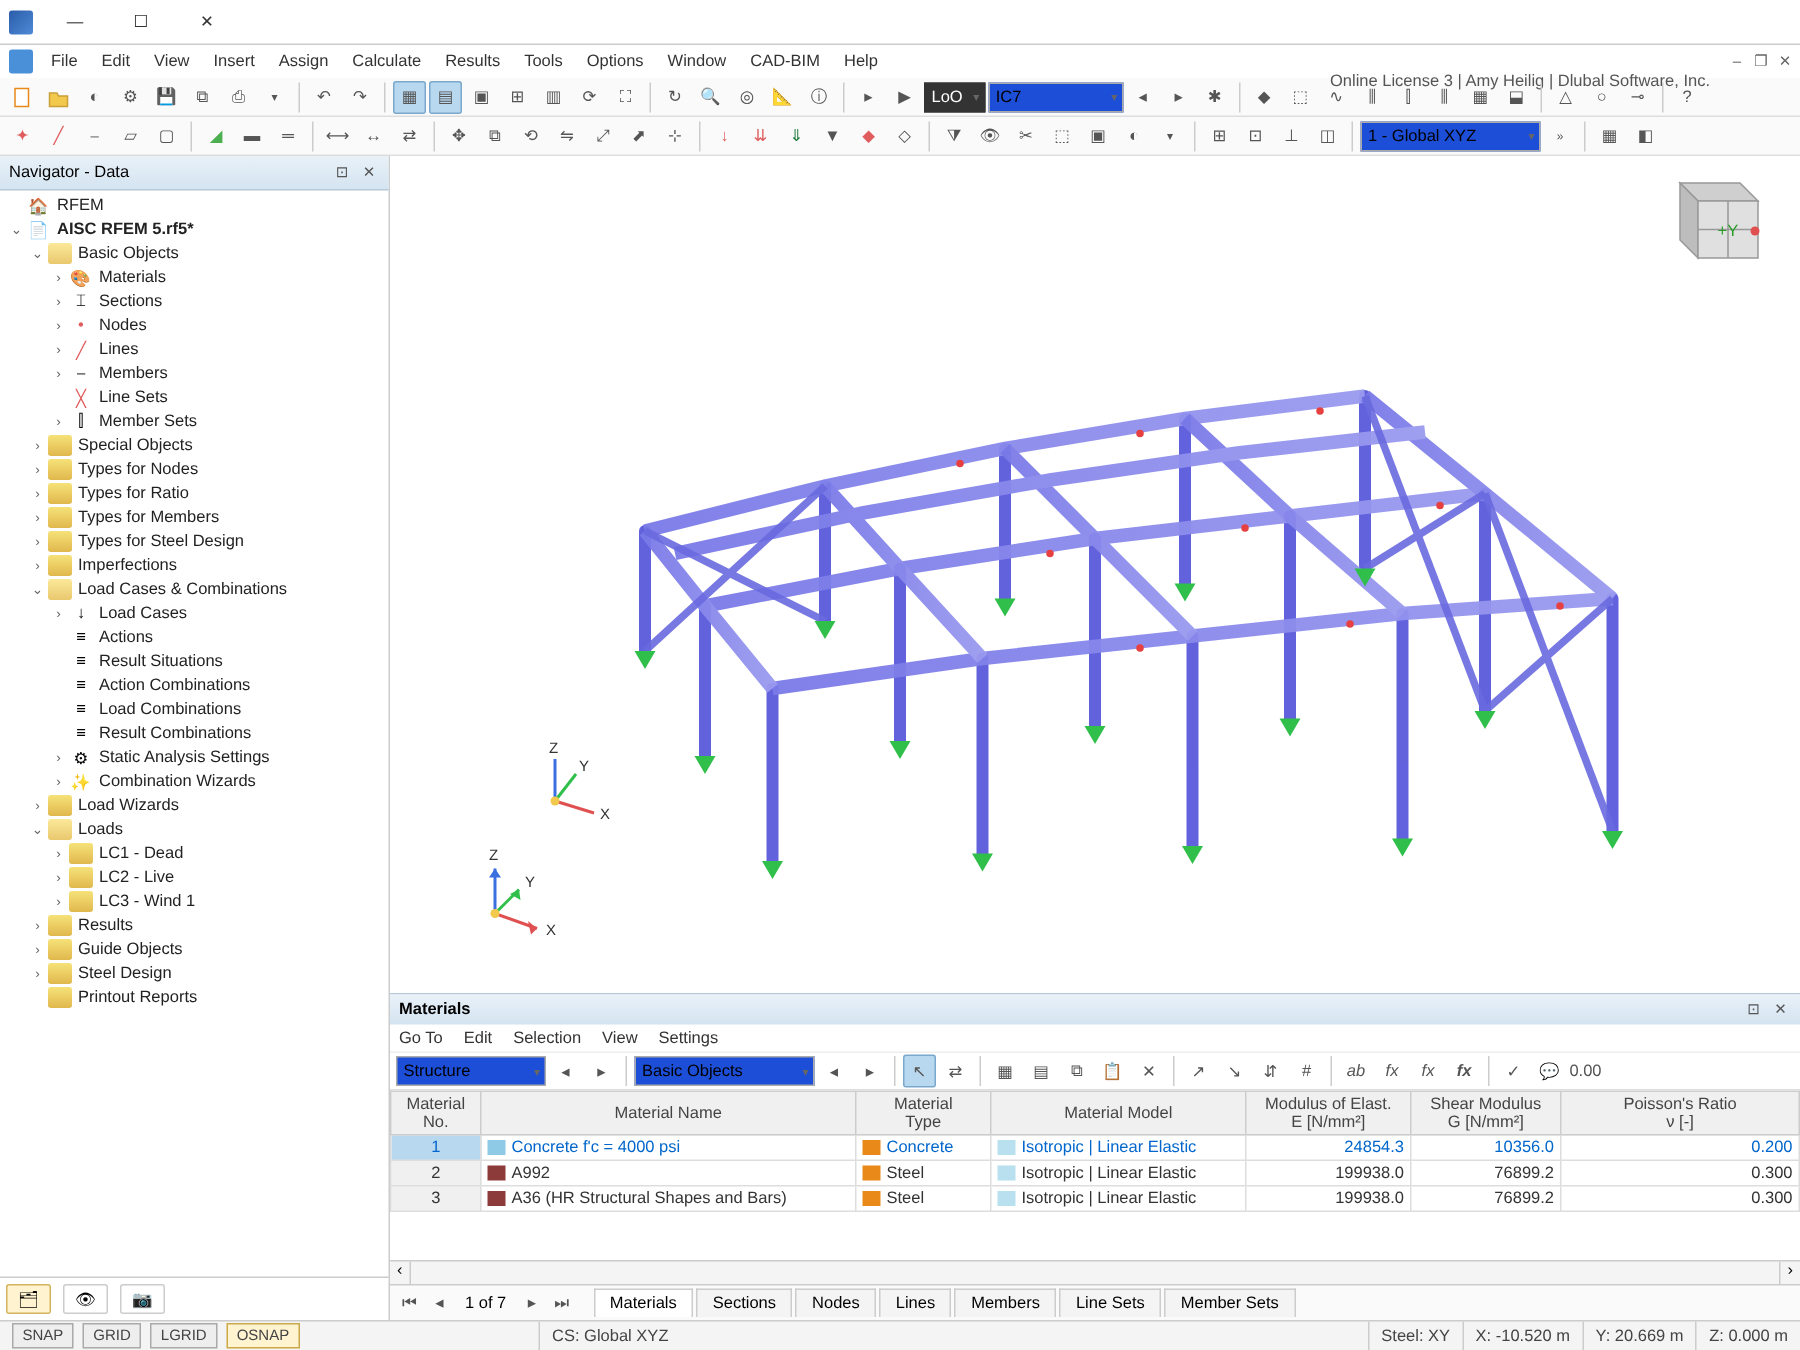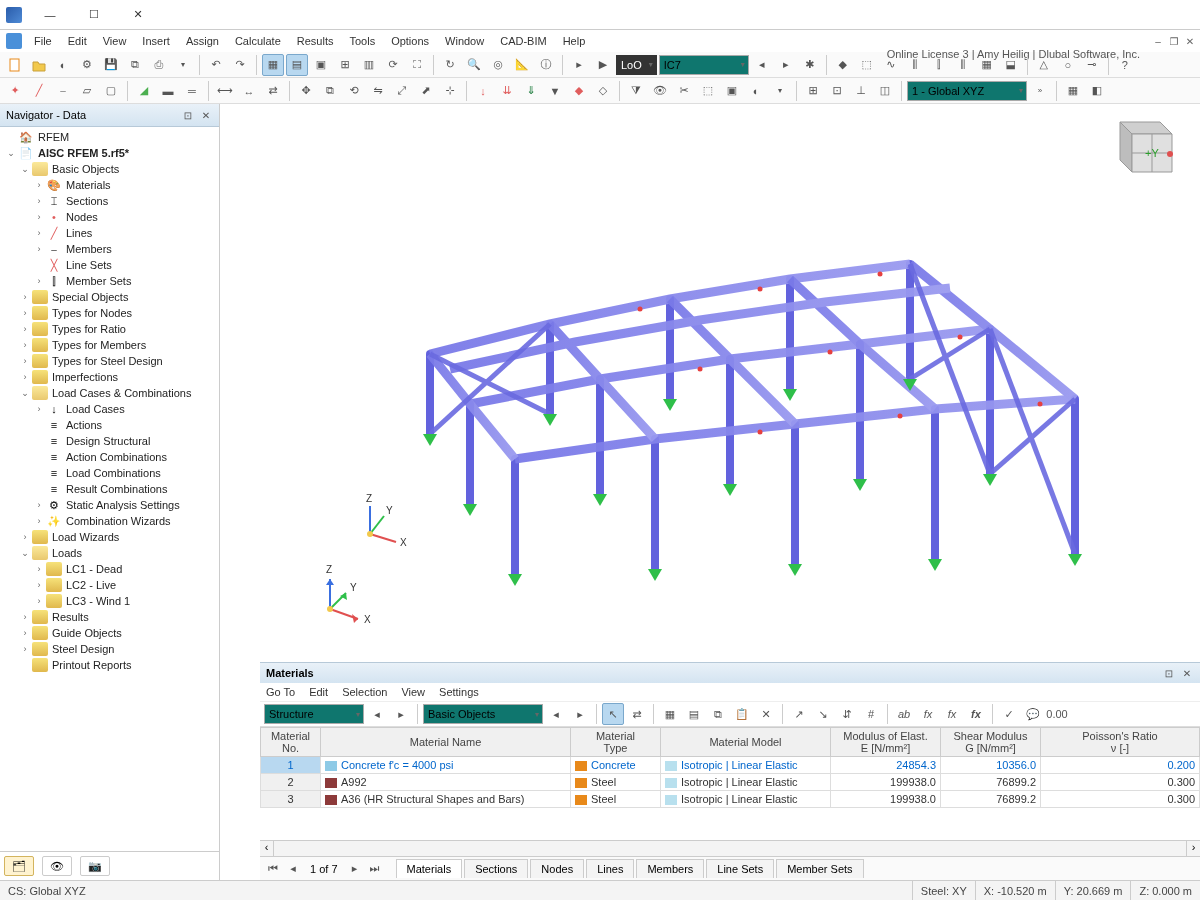--- a/index.html
+++ b/index.html
@@ -12,24 +12,24 @@
   .menubar { height: 22px; display: flex; align-items: center; padding: 0 2px; color: #333; }
   .menubar span { padding: 3px 8px; border-radius: 2px; }
   .menubar .spacer { flex:1; }
   .menubar .rightinfo { color:#555; padding-right:4px;margin-top:25px; }
   .menubar .mdi-ctrl { display:flex; gap:0; margin-left:6px;}
   .menubar .mdi-ctrl div { width:16px; height:16px; display:flex; align-items:center; justify-content:center; color:#666; font-size:10px;}
   .toolbar { height: 26px; display:flex; align-items:center; padding: 2px 4px; border-bottom:1px solid #ddd; gap:2px; background:#fafafa;}
   .tb-btn { width:22px; height:22px; display:flex; align-items:center; justify-content:center; border-radius:2px; color:#555; position:relative; }
   .tb-btn.active { background:#b8d8f0; border:1px solid #7aa8cc; }
   .tb-sep { width:1px; height:20px; background:#ccc; margin:0 3px; }
-  .tb-combo { height:20px; border:1px solid #aaa; background:#0f766e; padding:0 14px 0 4px; position:relative; display:flex; align-items:center; min-width:60px;}
+  .tb-combo { height:20px; border:1px solid #aaa; background:#1d4ed8; padding:0 14px 0 4px; position:relative; display:flex; align-items:center; min-width:60px;}
   .tb-combo::after { content:"▾"; position:absolute; right:3px; font-size:8px; color:#666;}
   .tb-dark { background:#333; color:#fff; border-color:#333; min-width:36px;}
-  .workspace { display:flex; height: calc(900px - 30px - 22px - 26px - 26px - 20px); gap: 40px; }
+  .workspace { display:flex; height: calc(900px - 30px - 22px - 26px - 26px - 20px); }
   
   .navigator { width:260px; border-right:1px solid #ccc; display:flex; flex-direction:column; background:#fff;}
   .nav-title { background:linear-gradient(#e9f1f8,#d4e4f1); padding:4px 6px; display:flex; align-items:center; justify-content:space-between; border-bottom:1px solid #b7c9d8;}
   .nav-title .btns { display:flex; gap:4px;}
   .nav-title .btns div { width:14px; height:14px; display:flex; align-items:center; justify-content:center; color:#555; font-size:10px;}
   .tree { flex:1; overflow:auto; padding:2px 0 6px 2px;}
   .tree-row { display:flex; align-items:center; padding:1px 0; white-space:nowrap;}
   .tree-row .caret { width:14px; text-align:center; color:#666; font-size:9px;}
   .tree-row .folder { width:16px; height:14px; background:linear-gradient(#f6e27a,#e0b84d); border-radius:2px; margin-right:4px;}
   .tree-row .folder.open { background:linear-gradient(#fbe99a,#e9c86e);}
@@ -315,21 +315,21 @@
           <span class="lbl">Load Cases</span>
         </div>
       <div class="tree-row l2">
           <span class="caret"></span>
           <span class="ico">≡</span>
           <span class="lbl">Actions</span>
         </div>
       <div class="tree-row l2">
           <span class="caret"></span>
           <span class="ico">≡</span>
-          <span class="lbl">Design Structural</span>
+          <span class="lbl">Result Situations</span>
         </div>
       <div class="tree-row l2">
           <span class="caret"></span>
           <span class="ico">≡</span>
           <span class="lbl">Action Combinations</span>
         </div>
       <div class="tree-row l2">
           <span class="caret"></span>
           <span class="ico">≡</span>
           <span class="lbl">Load Combinations</span>
@@ -677,18 +677,24 @@
             <div class="btab">Members</div>
             <div class="btab">Line Sets</div>
             <div class="btab">Member Sets</div>
           </div>
       </div>
     </div>
   </div>
 </div>
 
 <div class="statusbar">
+  <div class="cell" style="flex:0 0 360px;gap:3px">
+    <span class="snap">SNAP</span>
+    <span class="snap">GRID</span>
+    <span class="snap">LGRID</span>
+    <span class="snap on">OSNAP</span>
+  </div>
   <div class="cell" style="flex:1">CS: Global XYZ</div>
   <div class="cell">Steel: XY</div>
   <div class="cell">X: -10.520 m</div>
   <div class="cell">Y: 20.669 m</div>
   <div class="cell" style="border-right:none">Z: 0.000 m</div>
 </div>
 
 </body></html>

